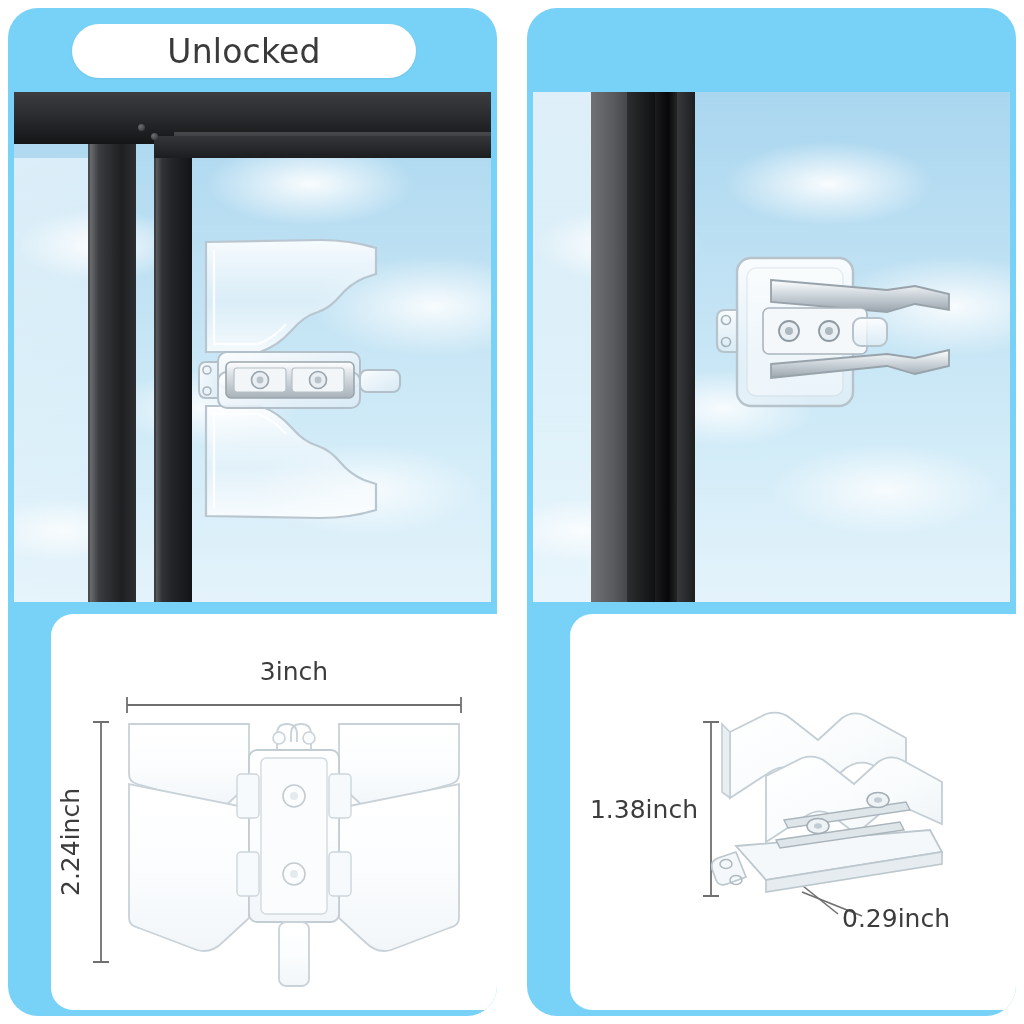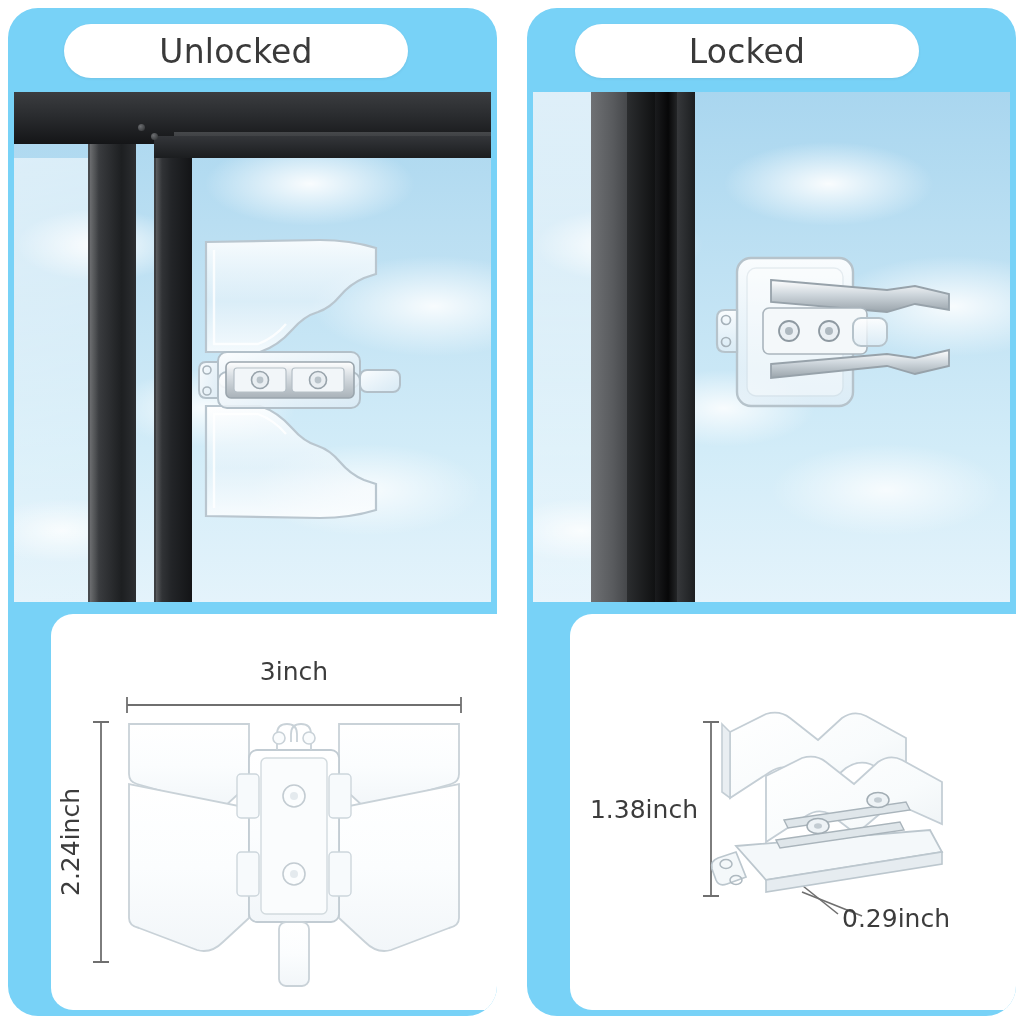--- a/index.html
+++ b/index.html
@@ -14,21 +14,21 @@
   .card{position:absolute;top:8px;height:1008px;background:#78d2f7;border-radius:30px;overflow:hidden;}
   #card-left{left:8px;width:489px;}
   #card-right{left:527px;width:489px;}
 
   
   .pill{
     position:absolute;top:16px;height:54px;background:#ffffff;border-radius:27px;
     display:flex;align-items:center;justify-content:center;
     box-shadow:0 1px 3px rgba(0,0,0,.07);
   }
-  #card-left .pill{left:56px;width:344px;}
+  #card-left .pill{left:64px;width:344px;}
   #card-right .pill{left:48px;width:344px;}
   .pill span{font-size:33px;color:#3a3a3a;letter-spacing:.2px;line-height:1;}
 
   
   .photo{
     position:absolute;left:6px;top:84px;width:477px;height:510px;
     overflow:hidden;background:#cfe5f4;
   }
   .sky{
     position:absolute;inset:0;
@@ -213,23 +213,20 @@
           <circle cx="167" cy="152" r="4" fill="#e4eaee"></circle>
 
           <rect x="152" y="200" width="30" height="64" rx="7" fill="url(#dclr)" stroke="#c9d2d8" stroke-width="1.8"></rect>
         </g>
       </svg>
     </div>
   </div>
 
   <div class="card" id="card-right">
 
-    <div class="pill">
-      <span>Locked</span>
-    </div>
 
     <div class="photo">
       <div class="sky"></div>
       <div class="glass-strip"></div>
       <div class="mullion">
         <div class="mull-a"></div>
         <div class="mull-b"></div>
         <div class="mull-c"></div>
         <div class="mull-d"></div>
       </div>

